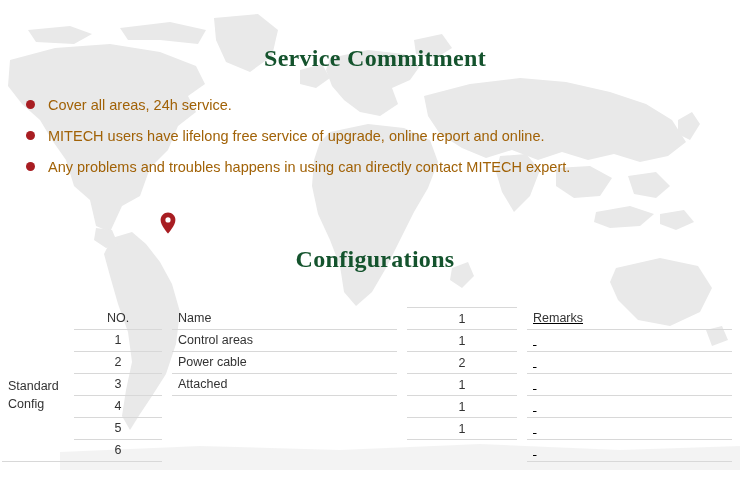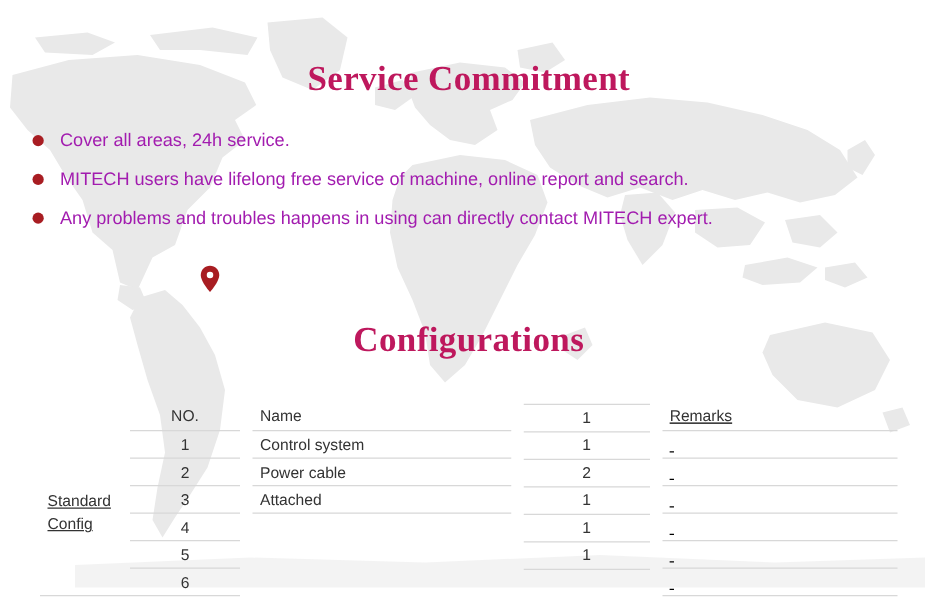--- a/index.html
+++ b/index.html
@@ -27,56 +27,56 @@
   .page {
     position: relative;
     z-index: 2;
     width: 750px; height: 478px;
   }
 
   
   .section-title {
     font-family: "Liberation Serif", serif;
     font-weight: bold;
-    color: #be185d;
+    color: #14532d;
     text-align: center;
-    font-size: 28px;
+    font-size: 24px;
     letter-spacing: 0.3px;
   }
   #title-service { padding-top: 29px; }
   #title-config { padding-top: 52px; }
 
   
   .bullets {
     margin: 22px 0 0 0;
     padding: 0 0 0 26px;
     list-style: none;
   }
   .bullets li {
     position: relative;
     font-size: 14.5px;
-    color: #a21caf;
+    color: #a16207;
     line-height: 1.52;
     padding-left: 22px;
     margin-bottom: 9px;
     white-space: nowrap;
   }
   .bullets li .dot {
     position: absolute;
     left: 0; top: 6px;
     width: 9px; height: 9px;
     border-radius: 50%;
     background: #a81d22;
     display: inline-block;
   }
 
   
   .config-wrap {
     margin-top: 34px;
-    padding: 0 32px;
+    padding: 0 2px;
     display: flex;
     align-items: flex-start;
   }
 
   table.cfg {
     border-collapse: collapse;
     font-size: 12.5px;
     color: #333;
   }
   table.cfg td, table.cfg th {
@@ -116,21 +116,21 @@
 
   .label-cell {
     text-align: left;
     padding-left: 8px;
     line-height: 1.45;
     font-size: 12.5px;
     color: #333;
     border-top: 1px solid #d8d8d8;
     border-bottom: 1px solid #d8d8d8;
   }
-  .nb-top { border-top: none !important; text-decoration: underline; }
+  .nb-top { border-top: none !important; }
   .empty-hdr { border: none !important; height: 22px; }
 
   
   .pin { position: absolute; z-index: 3; }
 </style>
 </head>
 <body>
 
 <div id="map-bg">
   <svg viewBox="0 0 750 478" xmlns="http://www.w3.org/2000/svg" aria-hidden="true">
@@ -191,21 +191,21 @@
 
   <h1 class="section-title" id="title-service">Service Commitment</h1>
 
   <ul class="bullets">
     <li>
       <span class="dot"></span>
       <span>Cover all areas, 24h service.</span>
     </li>
     <li>
       <span class="dot"></span>
-      <span>MITECH users have lifelong free service of machine, online report and search.</span>
+      <span>MITECH users have lifelong free service of upgrade, online report and online.</span>
     </li>
     <li>
       <span class="dot"></span>
       <span>Any problems and troubles happens in using can directly contact MITECH expert.</span>
     </li>
   </ul>
 
   <h1 class="section-title" id="title-config">Configurations</h1>
 
   <div class="config-wrap">
@@ -243,21 +243,21 @@
         </table>
     </div>
 
     <div class="blk blk-name">
       <table class="cfg">
         <tbody>
             <tr class="hdr">
           <td class="c-name" style="border:none;">Name</td>
         </tr>
         <tr>
-              <td class="c-name">Control system</td>
+              <td class="c-name">Control areas</td>
             </tr>
         <tr>
               <td class="c-name">Power cable</td>
             </tr>
         <tr>
               <td class="c-name">Attached</td>
             </tr>
       </tbody>
         </table>
     </div>

